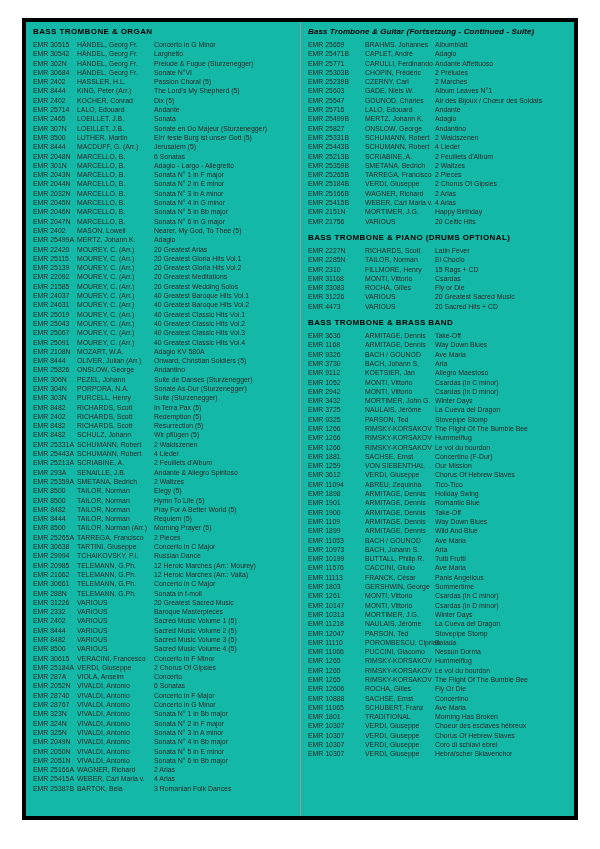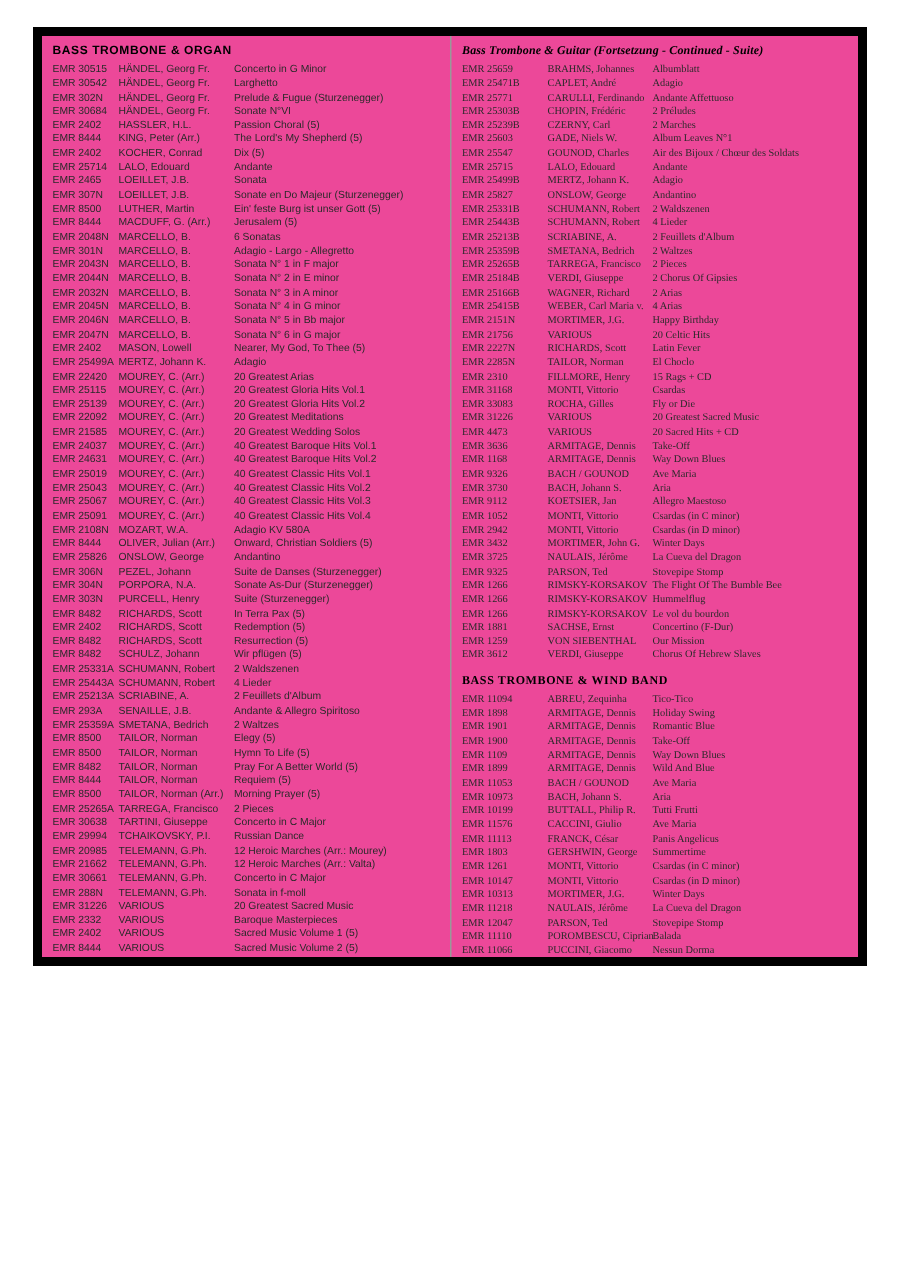--- a/index.html
+++ b/index.html
@@ -7,33 +7,33 @@
     width:600px; height:849px;
     background:#ffffff;
     font-family:"Liberation Sans", sans-serif;
     color:#1f1f1f;
     position:relative;
     overflow:hidden;
   }
   .page-box {
     position:absolute;
     left:22px; top:18px;
-    width:556px; height:626px;
-    border:6px solid #000000;
+    width:556px; height:802px;
+    border:4px solid #000000;
     box-sizing:border-box;
     display:flex;
-    background:#ec4899;
+    background:#14b8a6;
   }
   .col {
     width:50%;
     box-sizing:border-box;
     padding:4px 4px 0 7px;
     overflow:hidden;
   }
-  .col-right { border-left:1px solid #999;font-family:Liberation Serif, serif; }
+  .col-right { border-left:1px solid #999; }
   .section-header {
     font-weight:bold;
     font-size:8px;
     letter-spacing:0.4px;
     color:#000;
     margin:7px 0 4px 0;
     white-space:nowrap;
   }
   .section-header.italic {
     font-style:italic;
@@ -563,20 +563,21 @@
       <div class="row">
         <span class="cell c0">EMR 2151N</span>
         <span class="cell c1">MORTIMER, J.G.</span>
         <span class="cell c2">Happy Birthday</span>
       </div>
       <div class="row">
         <span class="cell c0">EMR 21756</span>
         <span class="cell c1">VARIOUS</span>
         <span class="cell c2">20 Celtic Hits</span>
       </div>
+      <div class="section-header">BASS TROMBONE &amp; PIANO (DRUMS OPTIONAL)</div>
       <div class="row">
         <span class="cell c0">EMR 2227N</span>
         <span class="cell c1">RICHARDS, Scott</span>
         <span class="cell c2">Latin Fever</span>
       </div>
       <div class="row">
         <span class="cell c0">EMR 2285N</span>
         <span class="cell c1">TAILOR, Norman</span>
         <span class="cell c2">El Choclo</span>
       </div>
@@ -598,20 +599,21 @@
       <div class="row">
         <span class="cell c0">EMR 31226</span>
         <span class="cell c1">VARIOUS</span>
         <span class="cell c2">20 Greatest Sacred Music</span>
       </div>
       <div class="row">
         <span class="cell c0">EMR 4473</span>
         <span class="cell c1">VARIOUS</span>
         <span class="cell c2">20 Sacred Hits + CD</span>
       </div>
+      <div class="section-header">BASS TROMBONE &amp; BRASS BAND</div>
       <div class="row">
         <span class="cell c0">EMR 3636</span>
         <span class="cell c1">ARMITAGE, Dennis</span>
         <span class="cell c2">Take-Off</span>
       </div>
       <div class="row">
         <span class="cell c0">EMR 1168</span>
         <span class="cell c1">ARMITAGE, Dennis</span>
         <span class="cell c2">Way Down Blues</span>
       </div>
@@ -678,21 +680,20 @@
       <div class="row">
         <span class="cell c0">EMR 1259</span>
         <span class="cell c1">VON SIEBENTHAL</span>
         <span class="cell c2">Our Mission</span>
       </div>
       <div class="row">
         <span class="cell c0">EMR 3612</span>
         <span class="cell c1">VERDI, Giuseppe</span>
         <span class="cell c2">Chorus Of Hebrew Slaves</span>
       </div>
-      <div class="section-header">BASS TROMBONE &amp; WIND BAND</div>
       <div class="row">
         <span class="cell c0">EMR 11094</span>
         <span class="cell c1">ABREU, Zequinha</span>
         <span class="cell c2">Tico-Tico</span>
       </div>
       <div class="row">
         <span class="cell c0">EMR 1898</span>
         <span class="cell c1">ARMITAGE, Dennis</span>
         <span class="cell c2">Holiday Swing</span>
       </div>

